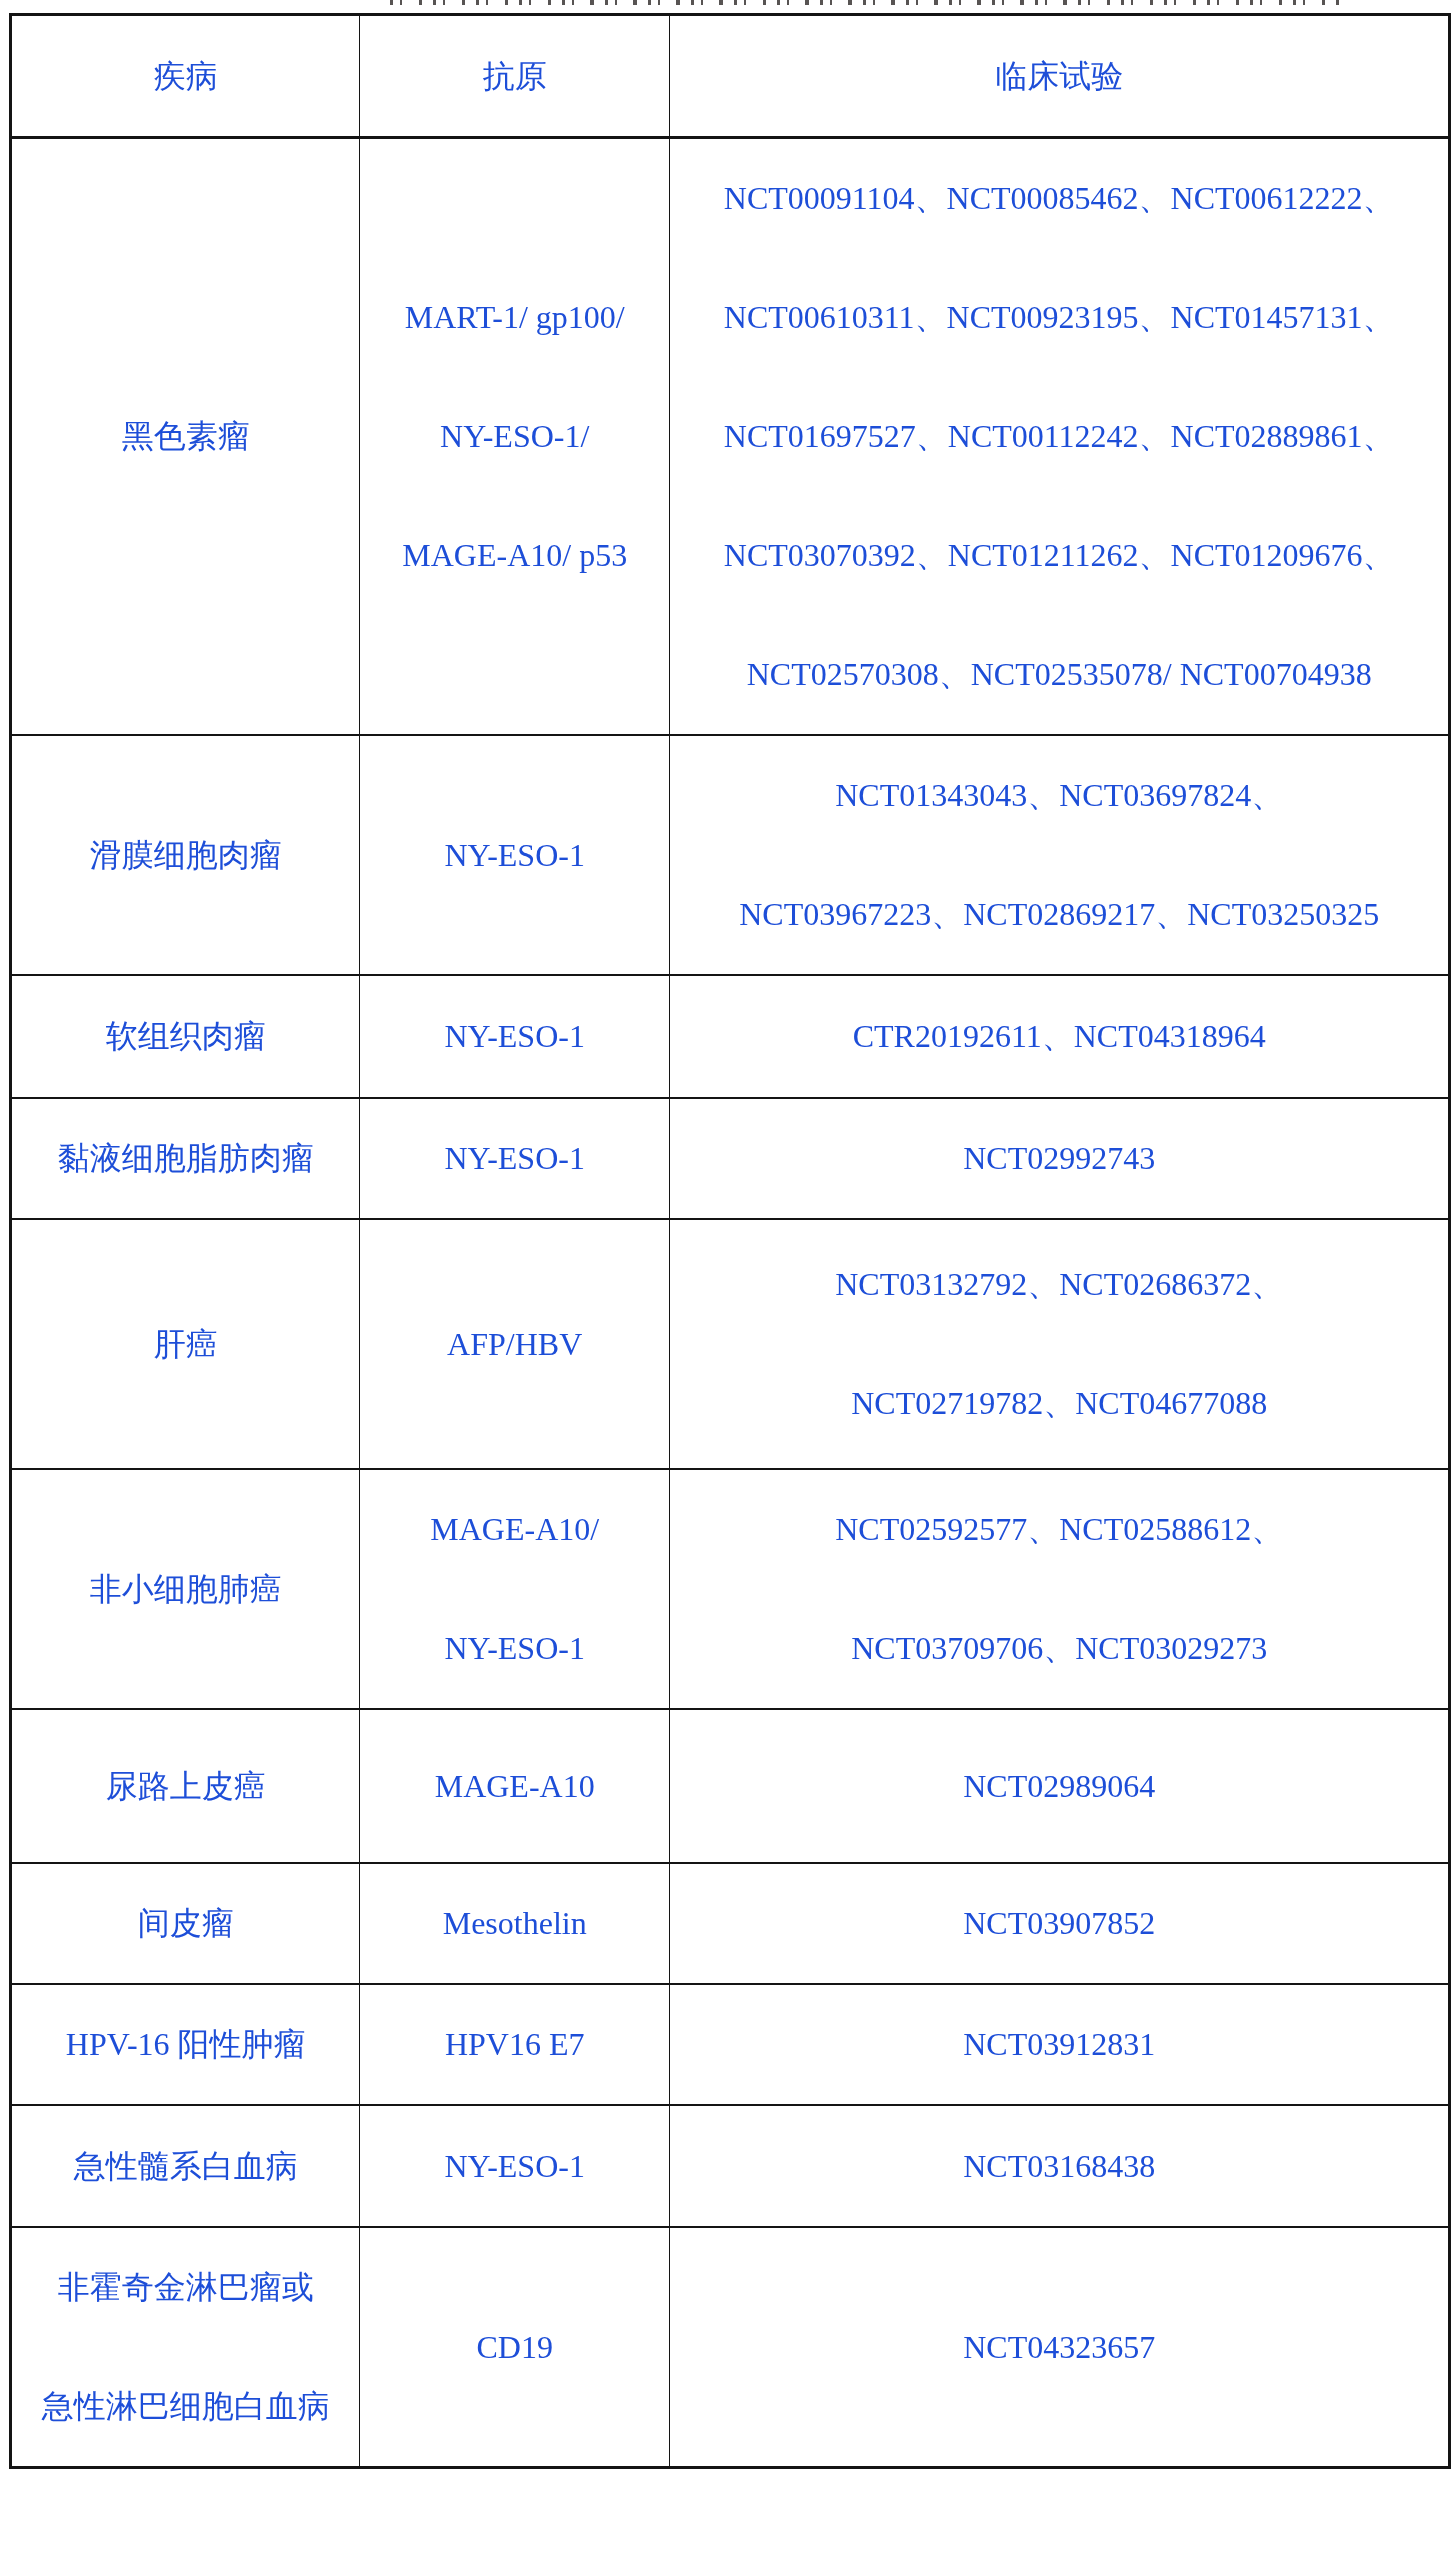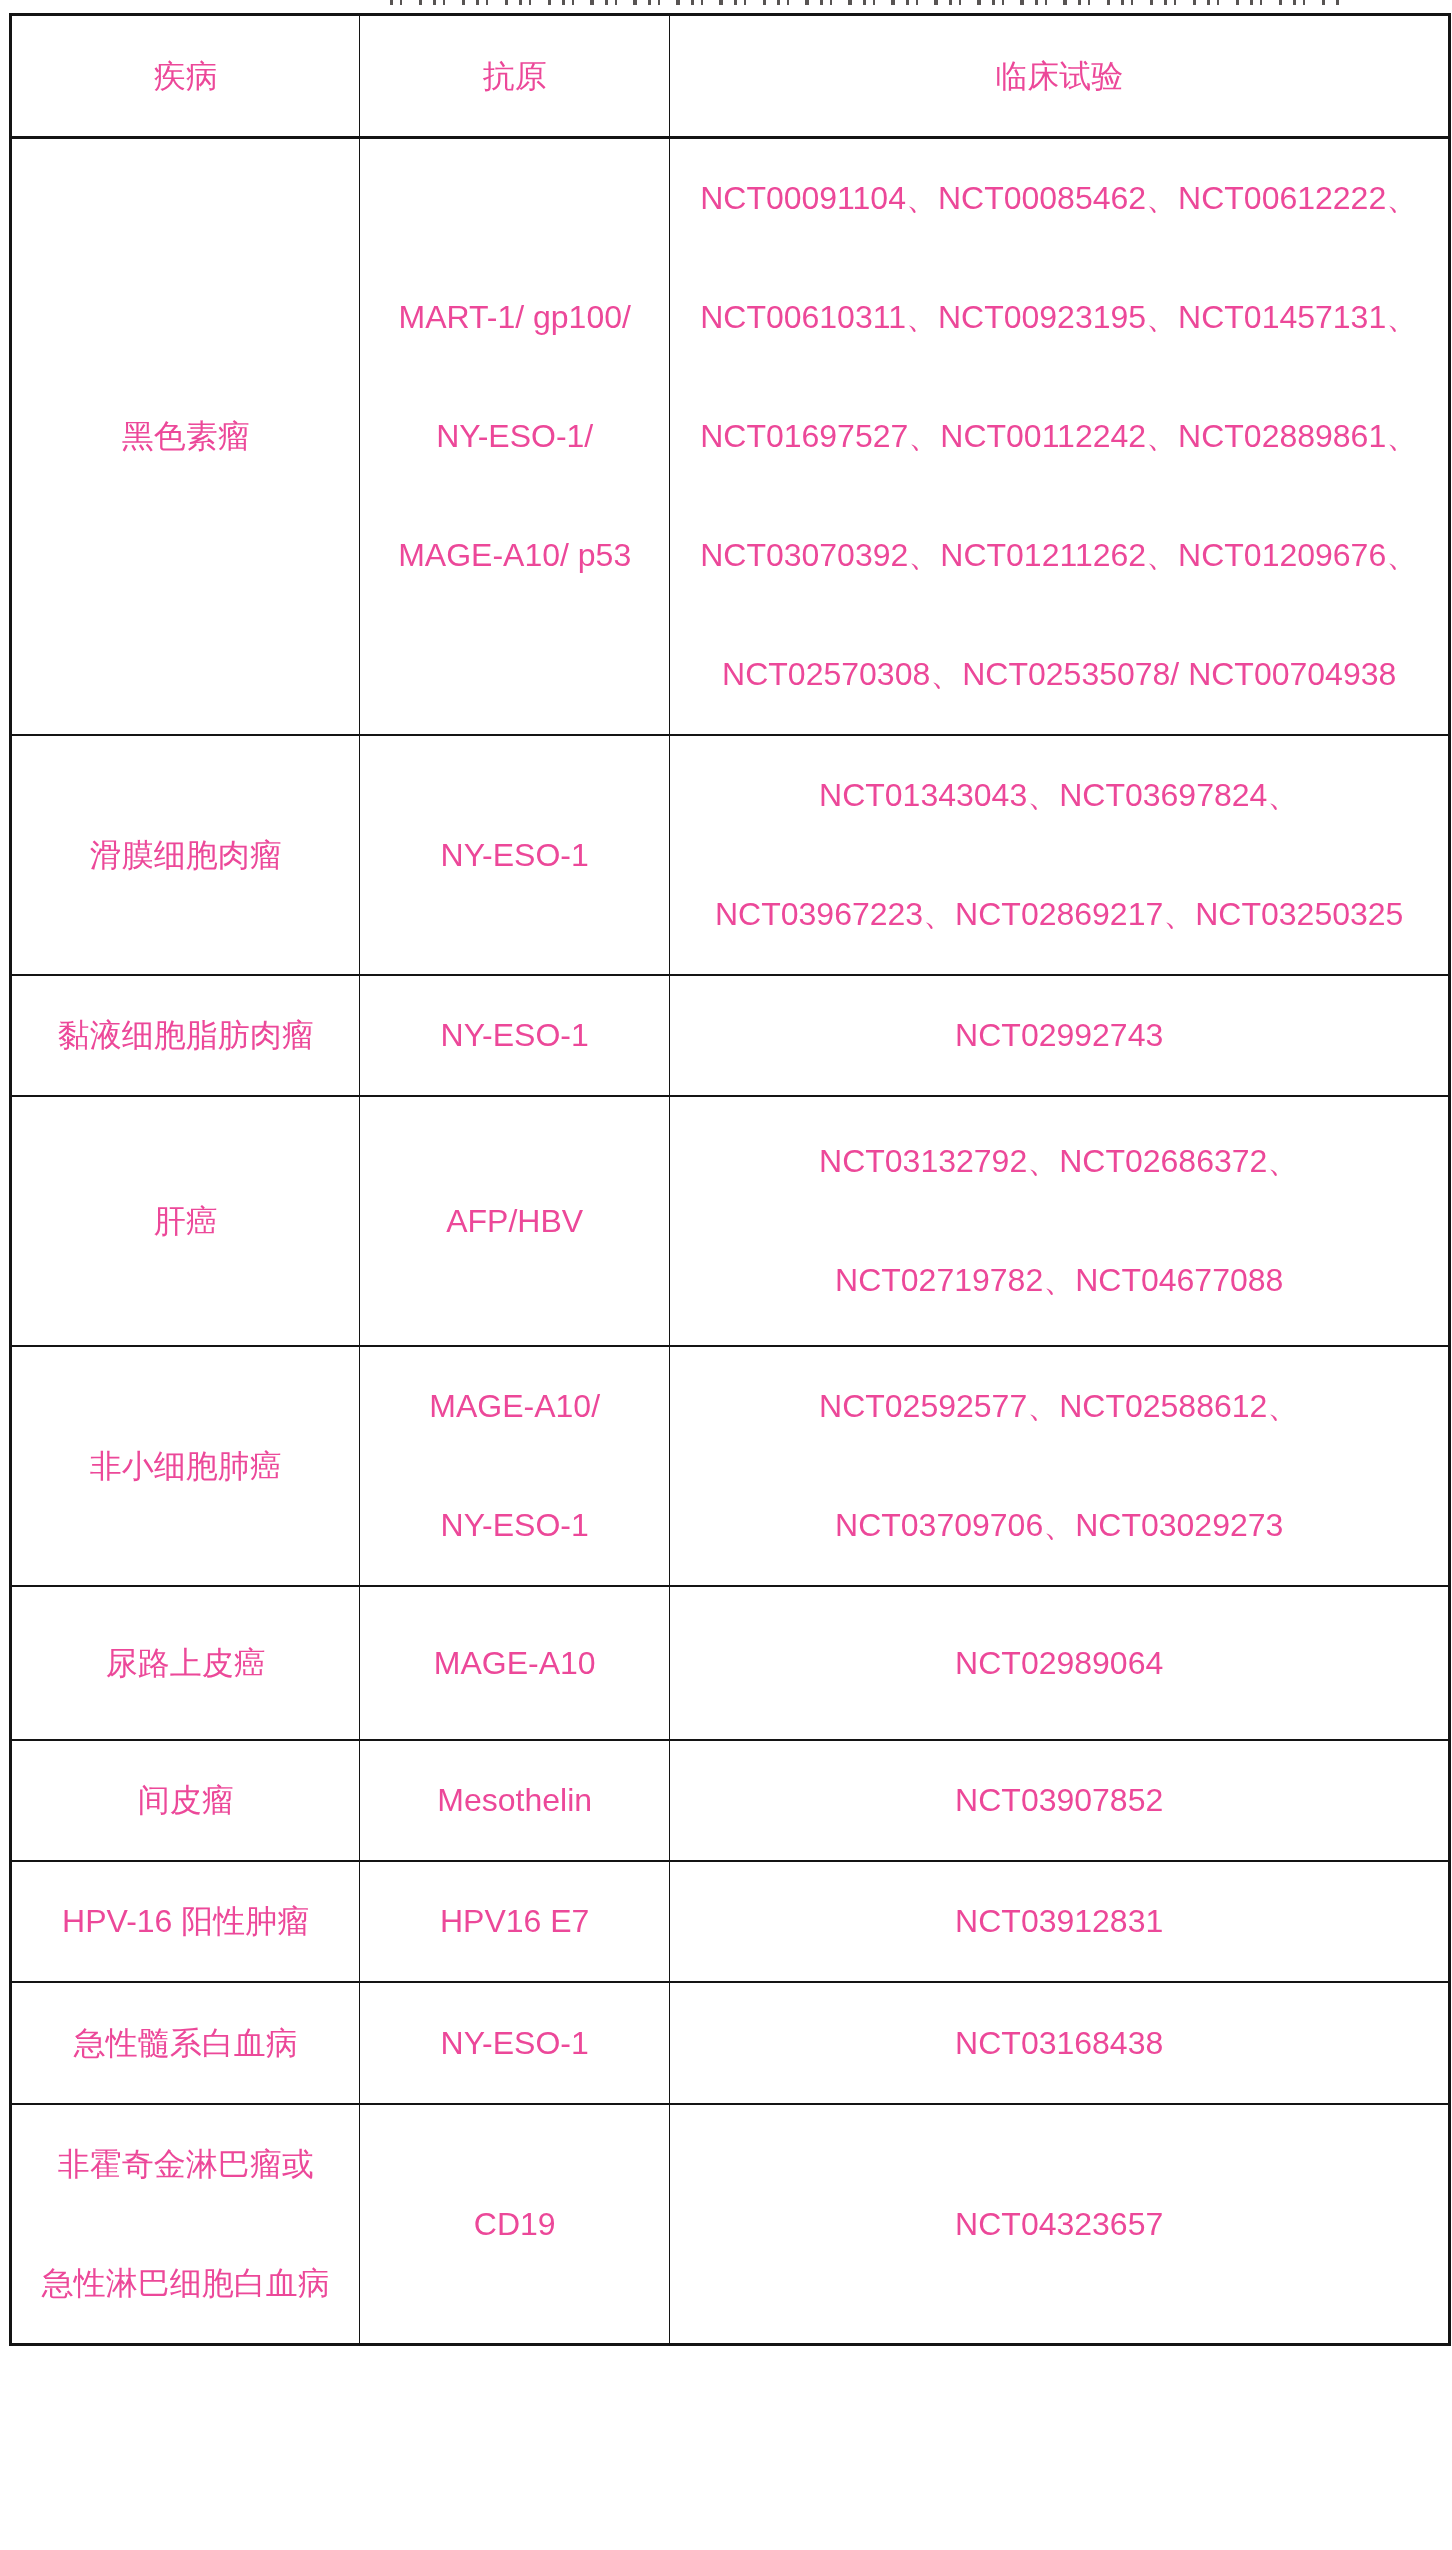--- a/index.html
+++ b/index.html
@@ -50,21 +50,22 @@
   table.clinical-table td {
     border-top-width: 2.8px;
     border-bottom-width: 2.8px;
     padding: 0 5.5px;
     text-align: center;
     vertical-align: middle;
     font-size: 32px;
     font-weight: 400;
     line-height: 119px;
     white-space: pre-line;
-    color: #ec4899;
+    color: #1d4ed8;
+    font-family: Liberation Serif, serif;
   }
   table.clinical-table th {
     border-bottom-width: 3.7px;
     font-weight: 400;
   }
   
   tr.h-header  { height: 123px; }
   tr.h-r0  { height: 595px; }
   tr.h-r1  { height: 239px; }
   tr.h-r2  { height: 123px; }
@@ -109,20 +110,25 @@
 NCT01697527、NCT00112242、NCT02889861、
 NCT03070392、NCT01211262、NCT01209676、
 NCT02570308、NCT02535078/ NCT00704938</td>
       </tr>
       <tr class="h-r1">
         <td>滑膜细胞肉瘤</td>
         <td>NY-ESO-1</td>
         <td>NCT01343043、NCT03697824、
 NCT03967223、NCT02869217、NCT03250325</td>
       </tr>
+      <tr class="h-r2">
+        <td>软组织肉瘤</td>
+        <td>NY-ESO-1</td>
+        <td>CTR20192611、NCT04318964</td>
+      </tr>
       <tr class="h-r3">
         <td>黏液细胞脂肪肉瘤</td>
         <td>NY-ESO-1</td>
         <td>NCT02992743</td>
       </tr>
       <tr class="h-r4">
         <td>肝癌</td>
         <td>AFP/HBV</td>
         <td>NCT03132792、NCT02686372、
 NCT02719782、NCT04677088</td>

